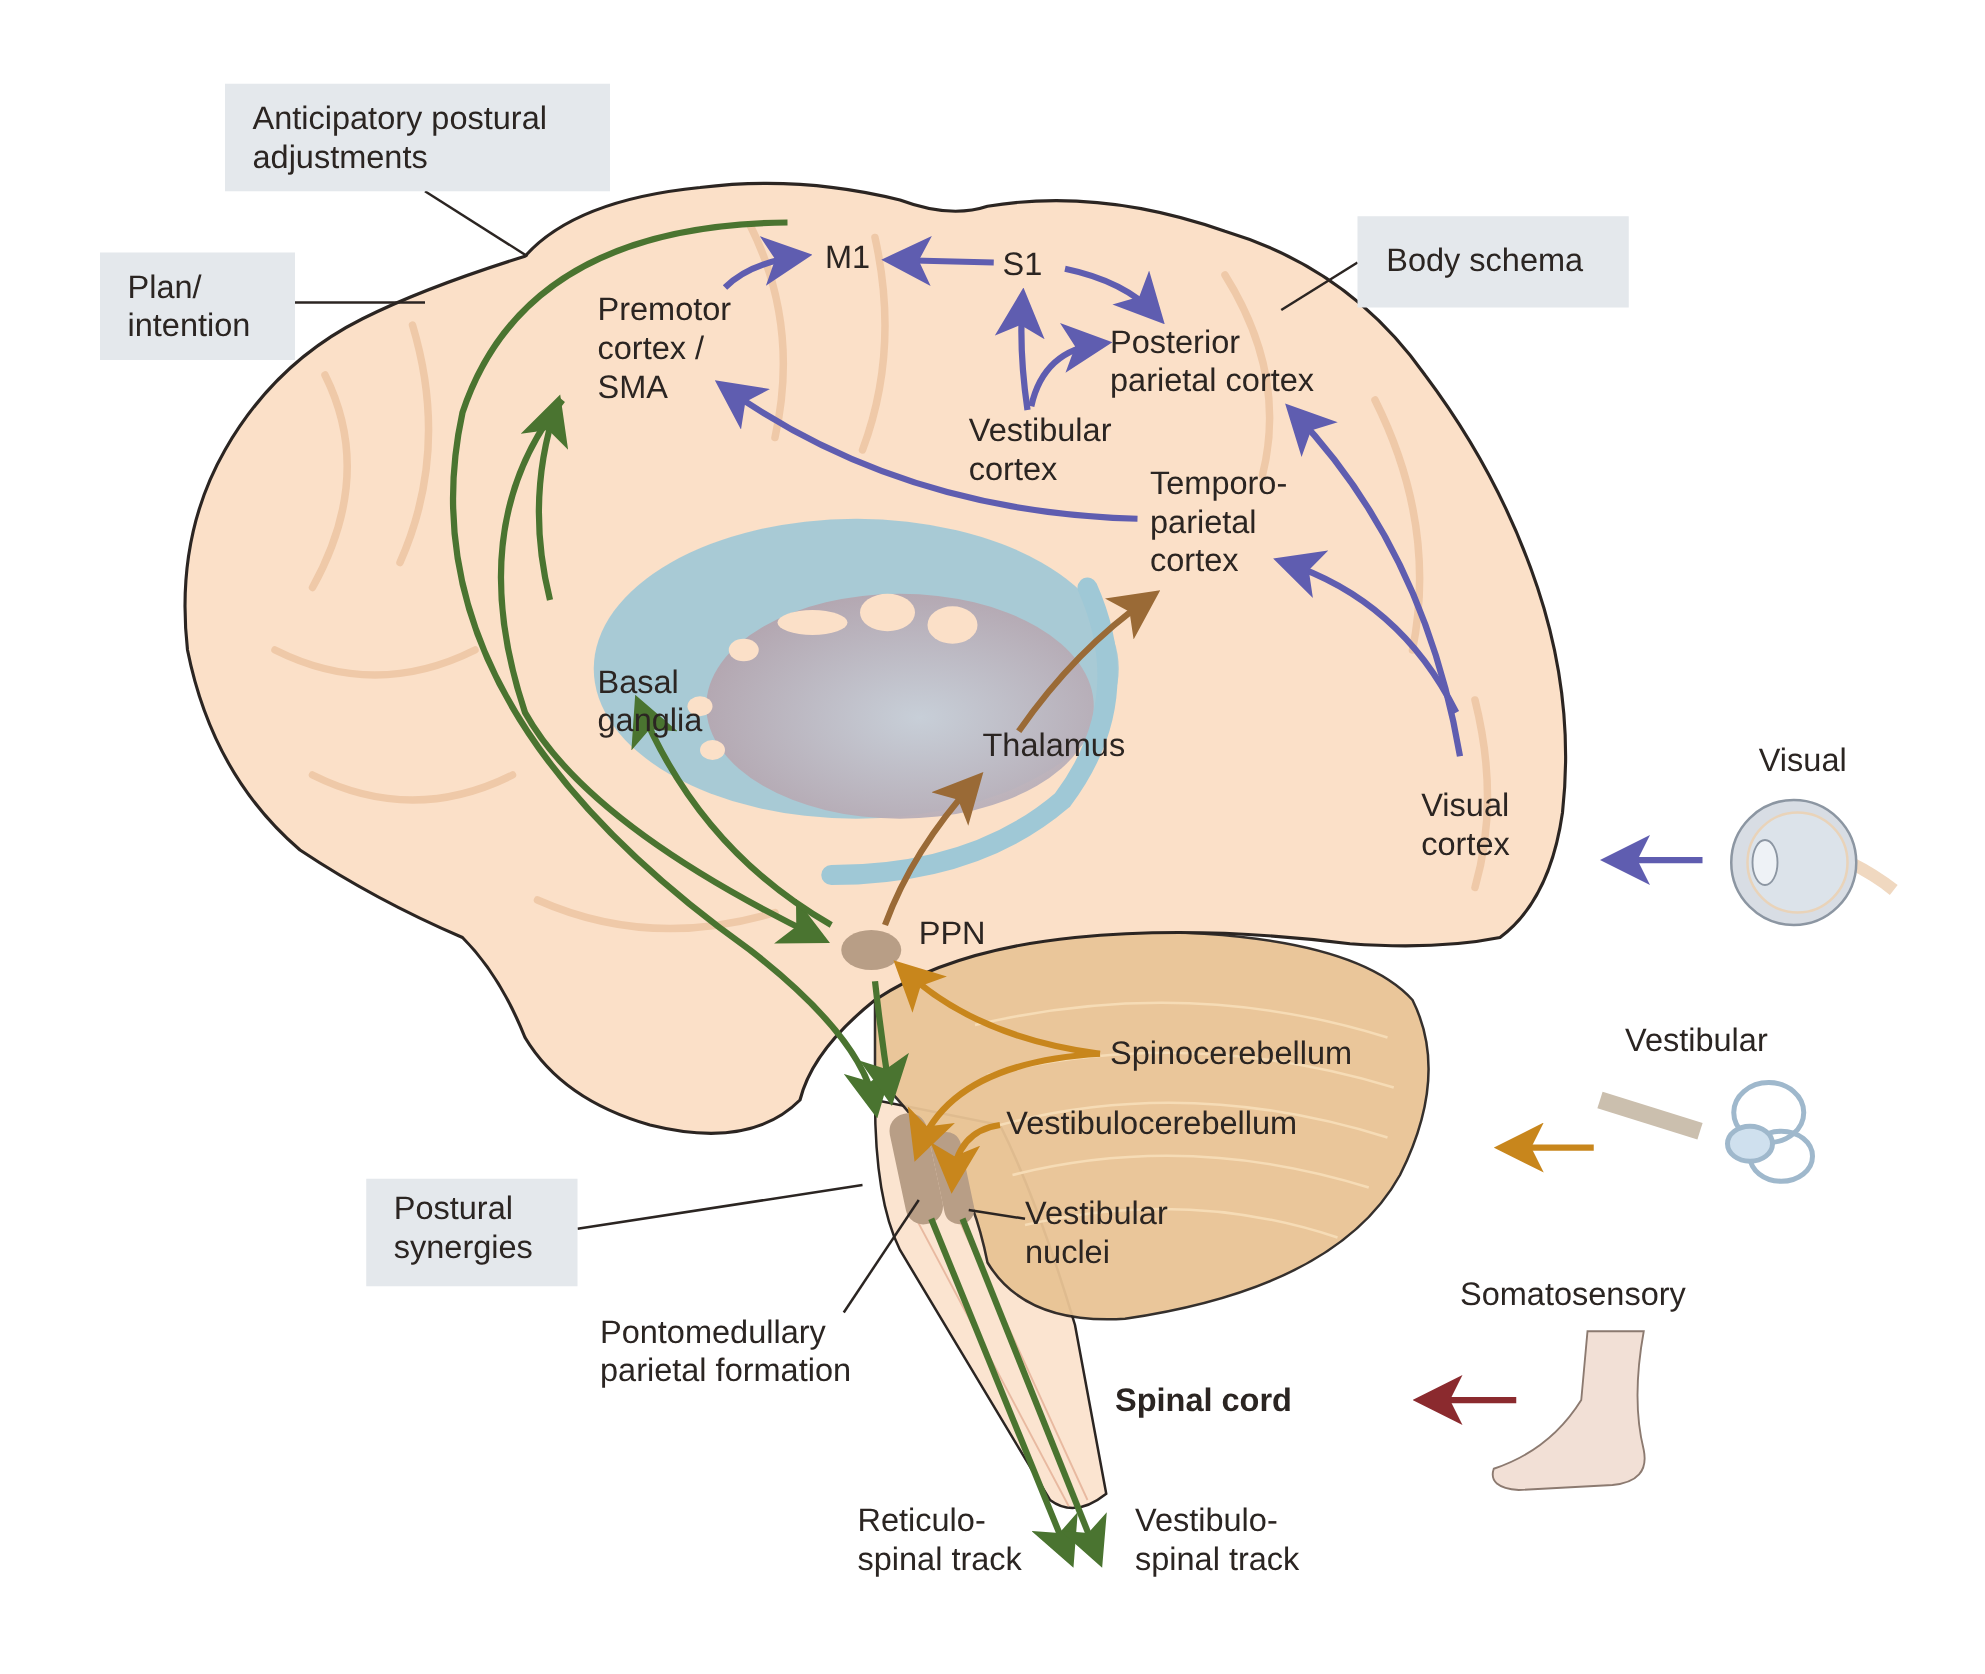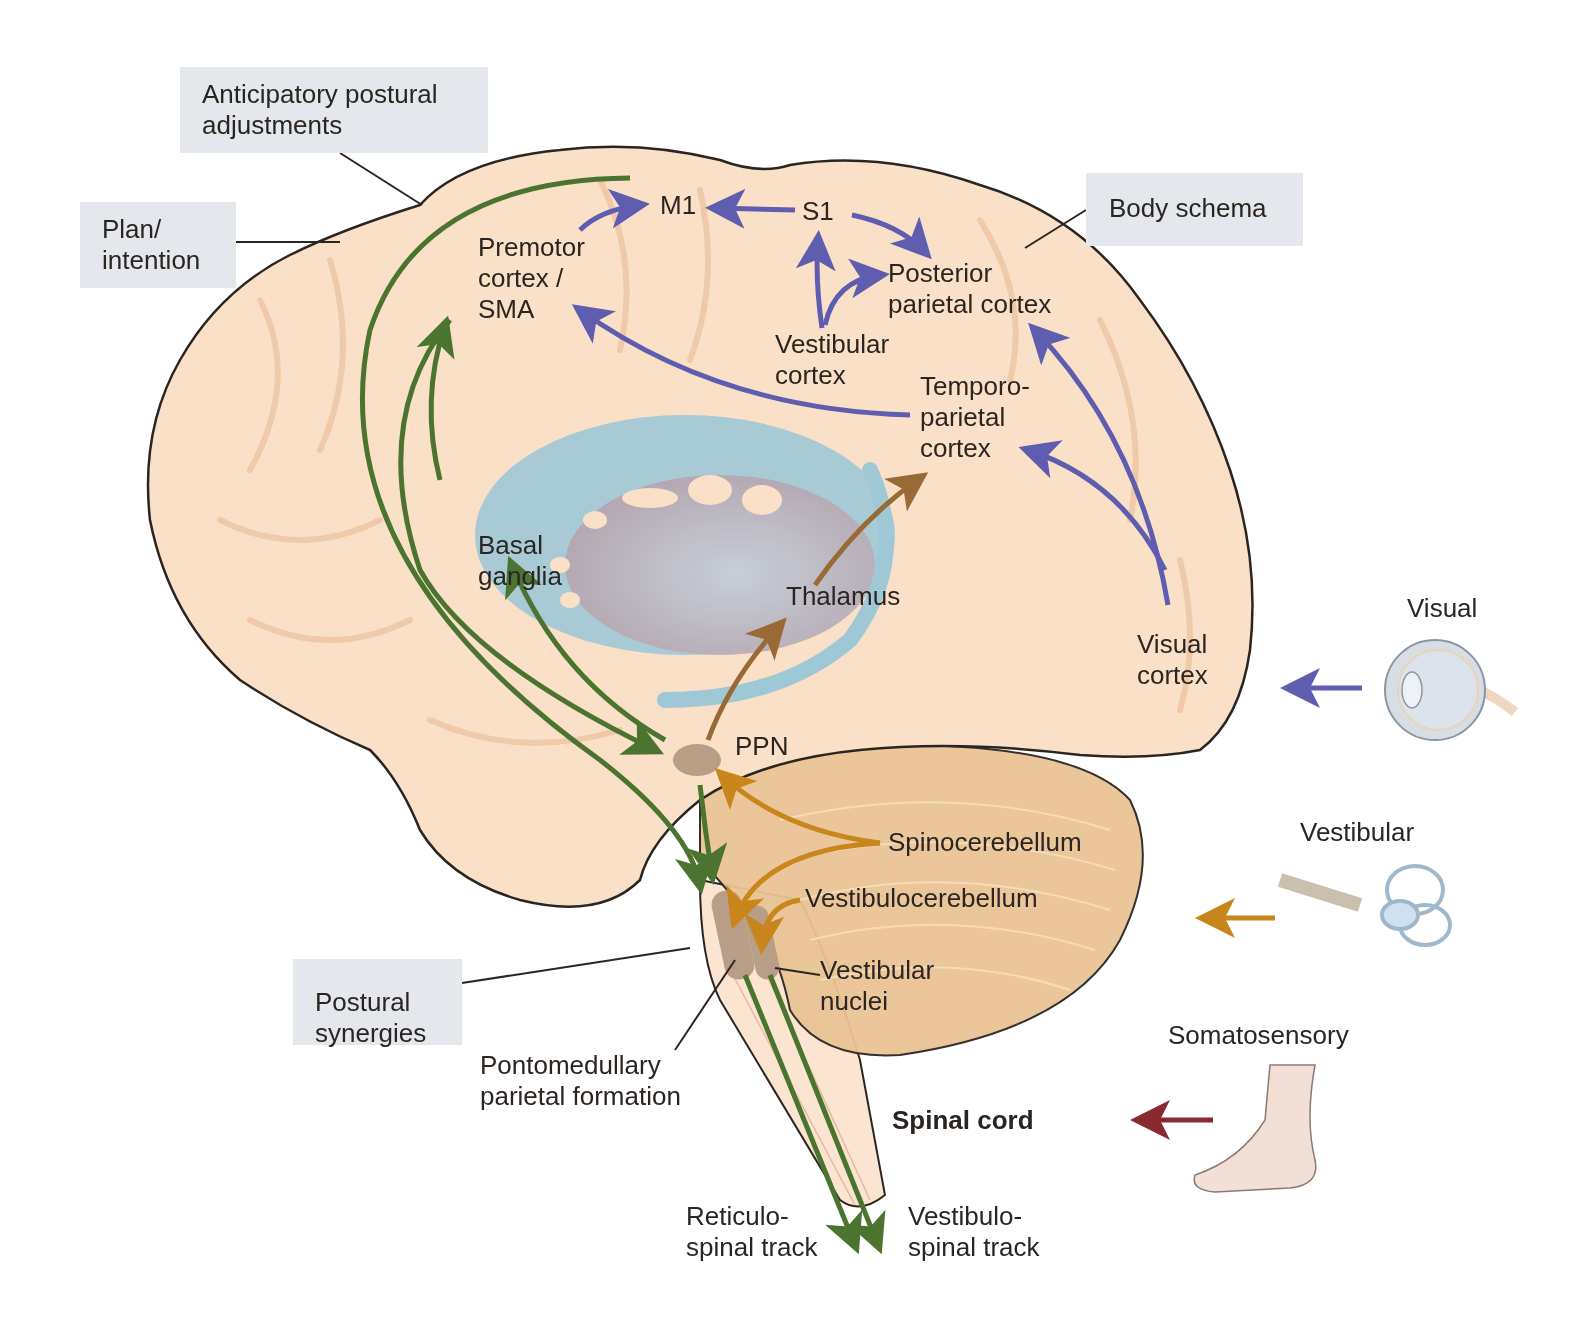--- a/index.html
+++ b/index.html
@@ -149,21 +149,21 @@
   <span class="lbl">Anticipatory postural
 adjustments</span>
 </div>
 <div class="box" style="left:80px;top:202px;width:156px;height:86px;padding:12px 0 0 22px;box-sizing:border-box;">
   <span class="lbl">Plan/
 intention</span>
 </div>
 <div class="box" style="left:1086px;top:173px;width:217px;height:73px;padding:20px 15px 0 23px;box-sizing:border-box;">
   <span class="lbl">Body schema</span>
 </div>
-<div class="box" style="left:293px;top:943px;width:169px;height:86px;padding:28px 0 0 22px;box-sizing:border-box;margin-top:16px;">
+<div class="box" style="left:293px;top:943px;width:169px;height:86px;padding:8px 0 0 22px;box-sizing:border-box;">
   <span class="lbl">Postural
 synergies</span>
 </div>
 
 <span class="lbl" style="left:660px;top:190px;">M1</span>
 <span class="lbl" style="left:802px;top:196px;">S1</span>
 <span class="lbl" style="left:478px;top:232px;">Premotor
 cortex /
 SMA</span>
 <span class="lbl" style="left:888px;top:258px;">Posterior

